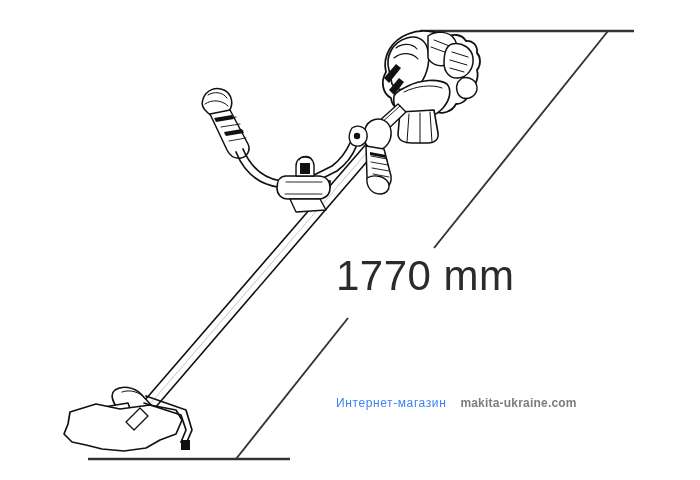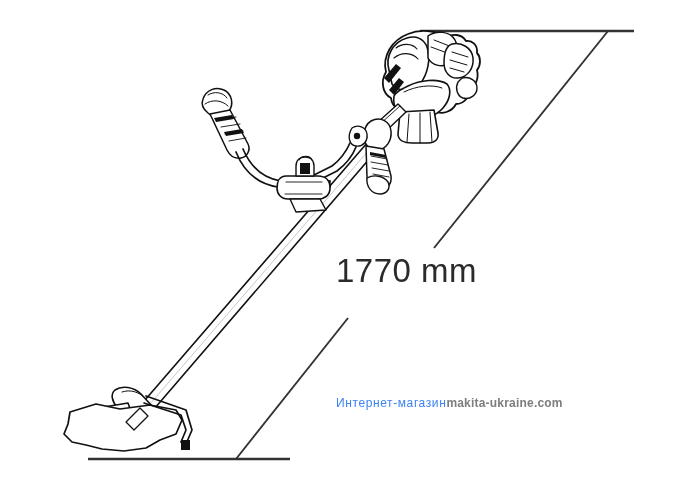--- a/index.html
+++ b/index.html
@@ -1,24 +1,24 @@
 <!DOCTYPE html>
 <html><head>
 <meta charset="utf-8">
 <style>
   html,body{margin:0;padding:0;background:#fff;}
   body{width:700px;height:480px;overflow:hidden;
        font-family:"Liberation Sans","DejaVu Sans",sans-serif;}
   #stage{position:relative;width:700px;height:480px;background:#ffffff;}
   #art{position:absolute;left:0;top:0;width:700px;height:480px;}
-  .dimtext{position:absolute;left:336px;top:252px;font-size:33px;
+  .dimtext{position:absolute;left:336px;top:252px;font-size:42px;
            letter-spacing:0.5px;color:#2b2b2b;white-space:nowrap;}
   .wm{position:absolute;left:336px;top:396px;font-size:12px;white-space:nowrap;}
   .wm .shop{color:#3b82f6;letter-spacing:.6px;}
-  .wm .dom{color:#7d7d7d;font-weight:bold;letter-spacing:.2px;margin-left:0;}
+  .wm .dom{color:#7d7d7d;font-weight:bold;letter-spacing:.2px;margin-left:14px;}
 </style>
 </head>
 <body>
 
 <div id="stage">
 
   <svg id="art" viewBox="0 0 700 480">
     <rect x="0" y="0" width="700" height="480" fill="#ffffff"></rect>
 
     <g stroke="#333333" fill="none">

